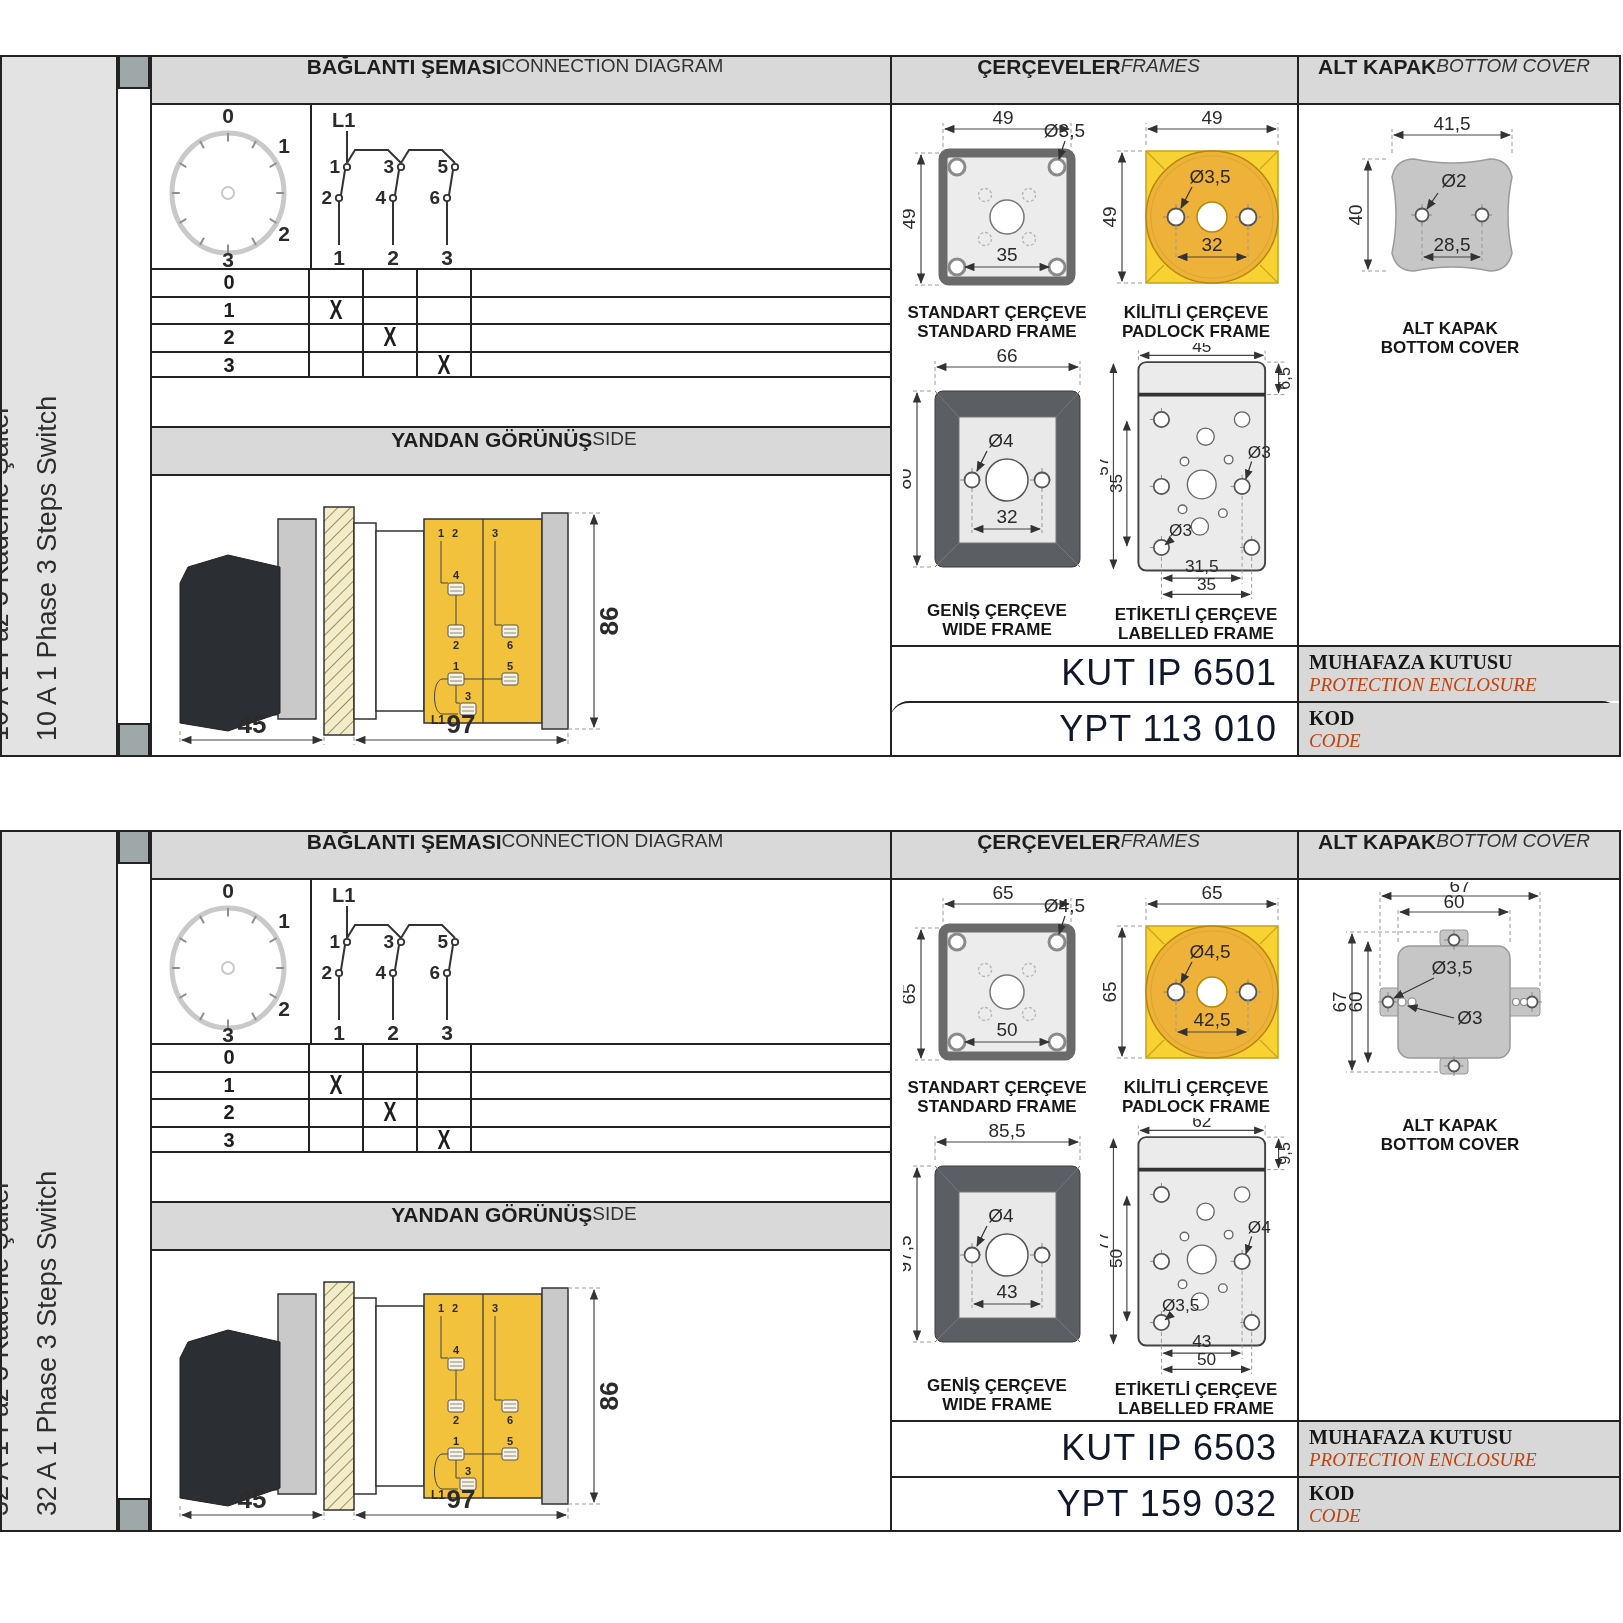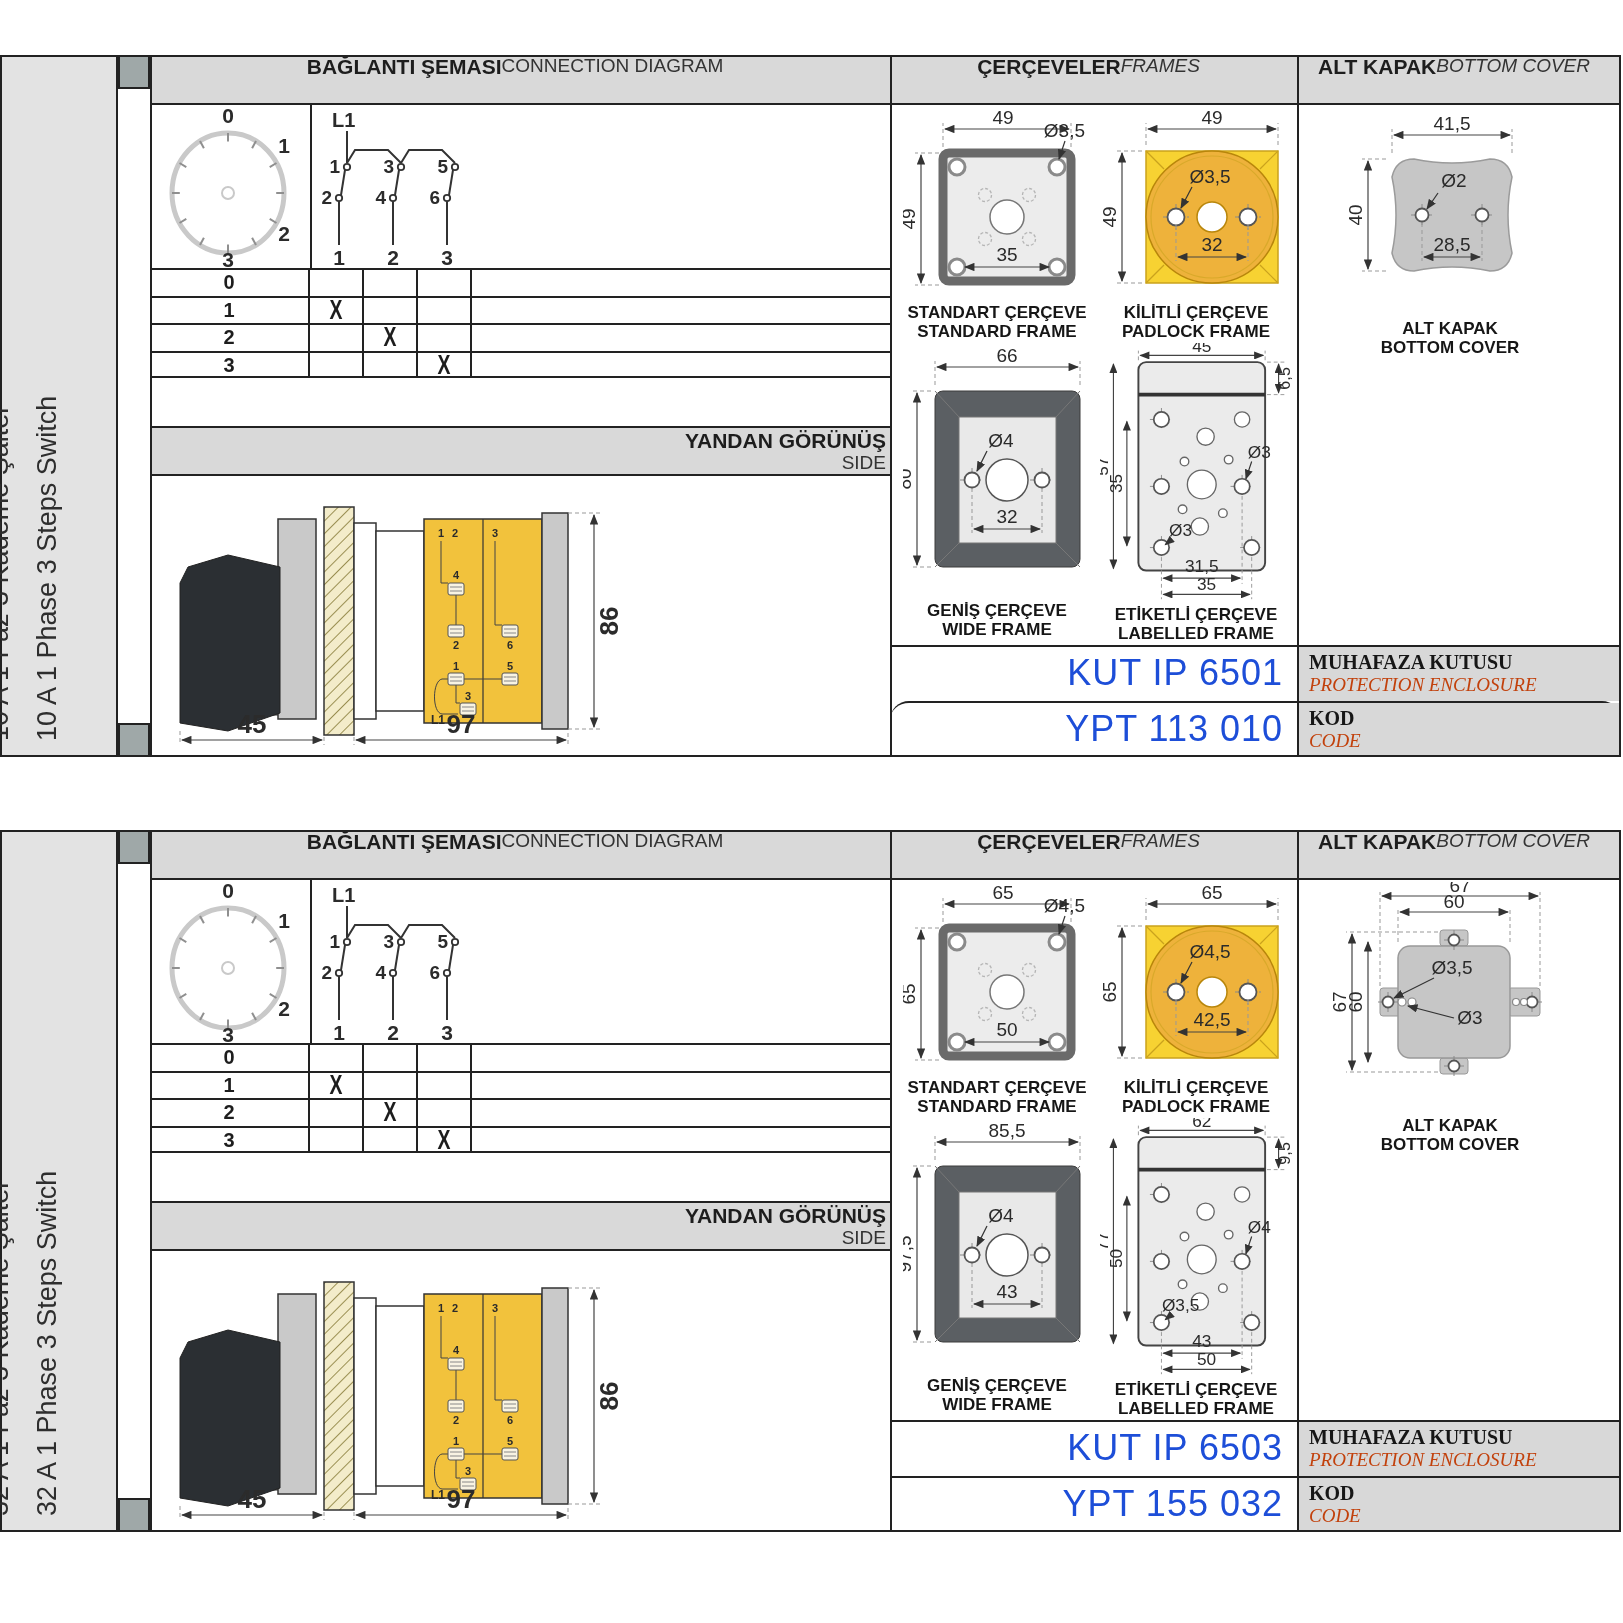--- a/index.html
+++ b/index.html
@@ -17,26 +17,26 @@
   .hdr .tr{font-weight:bold;font-size:21px;line-height:23px;color:#1d1d1d;}
   .hdr .en{font-size:19px;line-height:21px;color:#333;}
   .hdr .en.it{font-style:italic;}
   .dialwrap{position:absolute;left:150px;top:50px;width:160px;height:163px;border-right:2px solid #222;box-sizing:content-box;}
   .schem{position:absolute;left:312px;top:50px;}
   .postable{position:absolute;left:150px;top:213px;width:741px;height:110px;display:grid;grid-template-columns:160px 54px 54px 54px 1fr;grid-template-rows:repeat(4,27.5px);border-bottom:2px solid #222;box-sizing:border-box;}
   .postable .c{border-top:2px solid #222;box-sizing:border-box;display:flex;align-items:center;justify-content:center;}
   .postable .lab{font-weight:bold;font-size:20px;color:#1d1d1d;border-right:2px solid #222;}
   .postable .mk{border-right:2px solid #222;font-weight:bold;font-size:27px;color:#1d1d1d;transform-origin:center;}
   .postable .mk span{display:inline-block;transform:scaleX(.72);}
-  .band{position:absolute;left:150px;top:371px;width:740px;height:50px;background:#d9d9d9;border-top:2px solid #222;border-bottom:2px solid #222;box-sizing:border-box;display:flex;flex-direction:column;justify-content:center;text-align:right;padding-right:4px;}
+  .band{position:absolute;left:150px;top:371px;width:740px;height:50px;background:#d9d9d9;border-top:2px solid #222;border-bottom:2px solid #222;box-sizing:border-box;display:flex;flex-direction:row;justify-content:center;text-align:right;padding-right:12px;}
   .band .tr{font-weight:bold;font-size:21px;line-height:23px;color:#1d1d1d;}
   .band .en{font-size:19px;line-height:21px;color:#333;}
   .flabel{position:absolute;text-align:center;font-weight:bold;font-size:17px;line-height:19px;color:#161616;}
   .coderow{position:absolute;left:890px;width:731px;height:56px;border-top:2px solid #222;display:flex;box-sizing:border-box;}
-  .coderow .val{flex:0 0 407px;text-align:right;font-size:36px;line-height:52px;padding-right:14px;box-sizing:border-box;color:#1d4ed8;letter-spacing:1px;}
+  .coderow .val{flex:0 0 407px;text-align:right;font-size:36px;line-height:52px;padding-right:20px;box-sizing:border-box;color:#0f172a;letter-spacing:1px;}
   .coderow .desc{flex:1;background:#d8d8d8;border-left:2px solid #222;padding:3px 10px;box-sizing:border-box;font-family:Liberation Serif, serif;}
   .coderow .desc .tr{font-weight:bold;font-size:20px;line-height:24px;color:#161616;}
   .coderow .desc .en{font-style:italic;font-size:19px;line-height:22px;color:#c2410c;}
   svg text{font-family:"Liberation Sans",sans-serif;fill:#2b2b2b;}
   .dim{stroke:#444;stroke-width:1.2;marker-start:url(#ar);marker-end:url(#ar);}
   .ext{stroke:#999;stroke-width:1;stroke-dasharray:4 3;fill:none;}
   .ld{stroke:#333;stroke-width:1.2;marker-end:url(#ar);fill:none;}
   .xh line{stroke:#8a8a8a;stroke-width:1;stroke-dasharray:5 3;}
   .xh circle{fill:#fff;stroke:#555;stroke-width:1.8;}
 </style>
@@ -934,21 +934,21 @@
   </div>
 
   <div class="coderow" style="top:590px;">
     <div class="val">KUT IP 6503</div>
     <div class="desc">
       <div class="tr">MUHAFAZA KUTUSU</div>
       <div class="en">PROTECTION ENCLOSURE</div>
     </div>
   </div>
   <div class="coderow" style="top:646px;">
-    <div class="val">YPT 155 032</div>
+    <div class="val">YPT 159 032</div>
     <div class="desc">
       <div class="tr">KOD</div>
       <div class="en">CODE</div>
     </div>
   </div>
 
   <div class="vline" style="left:890px;"></div>
   <div class="vline" style="left:1297px;"></div>
   <div class="mainbox"></div>
 </div>

